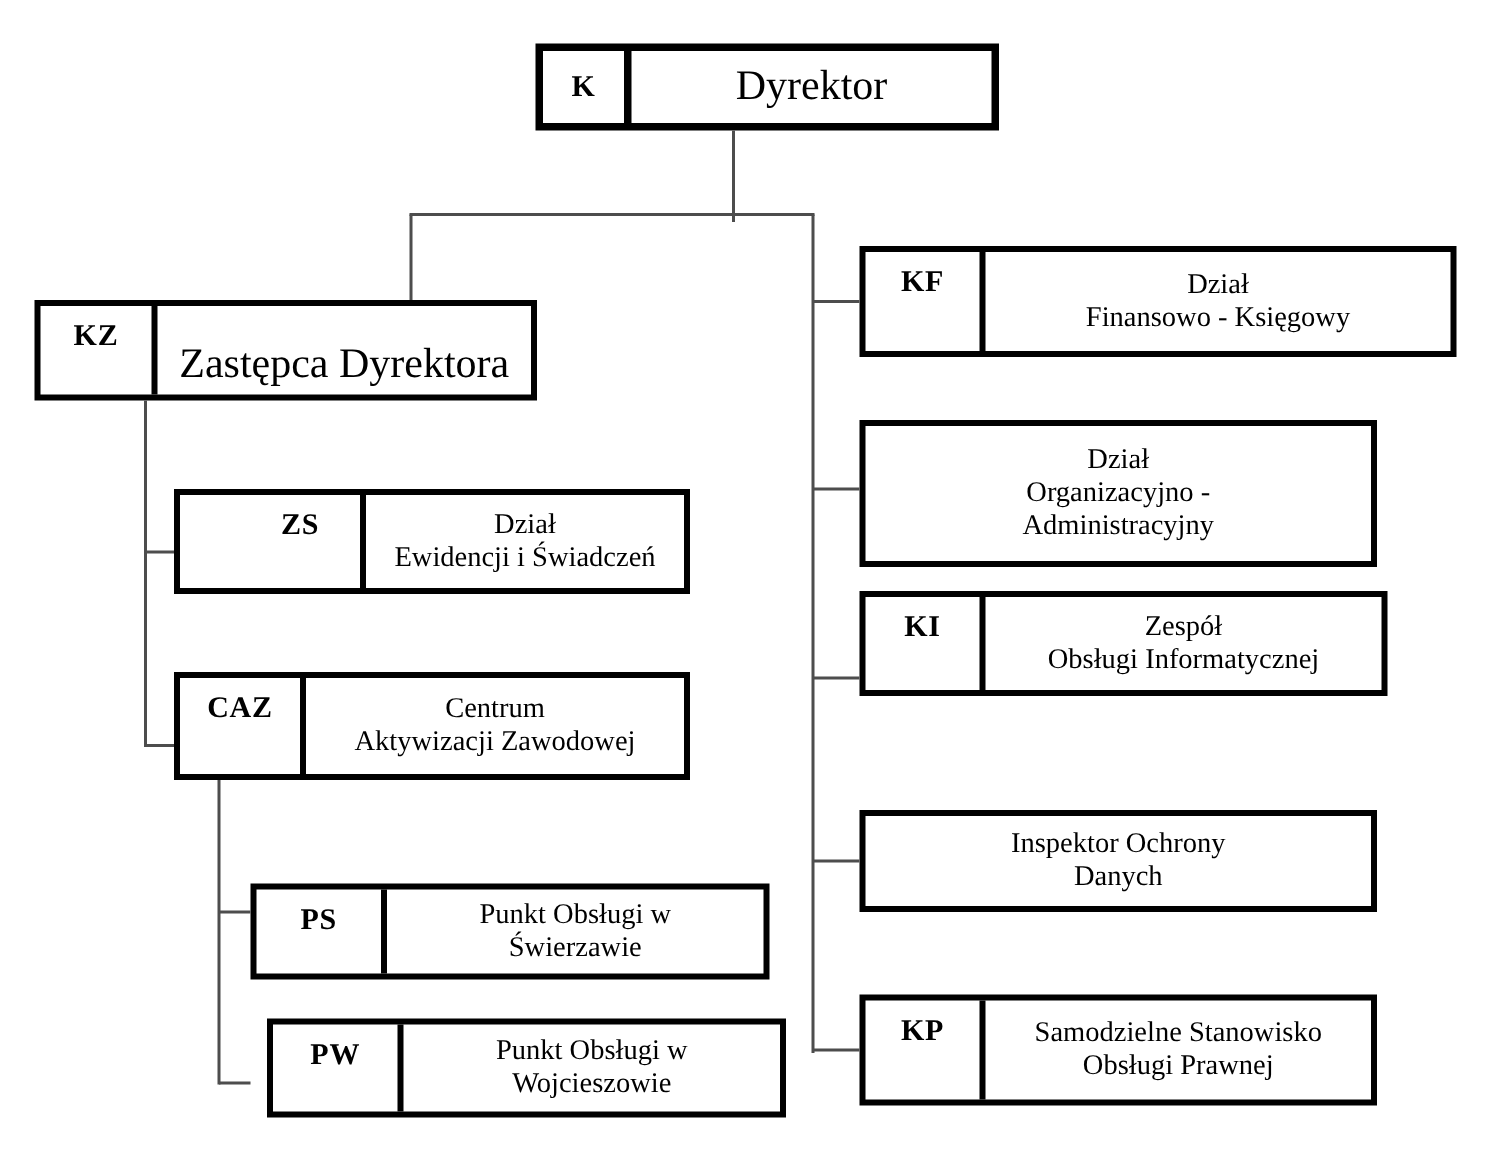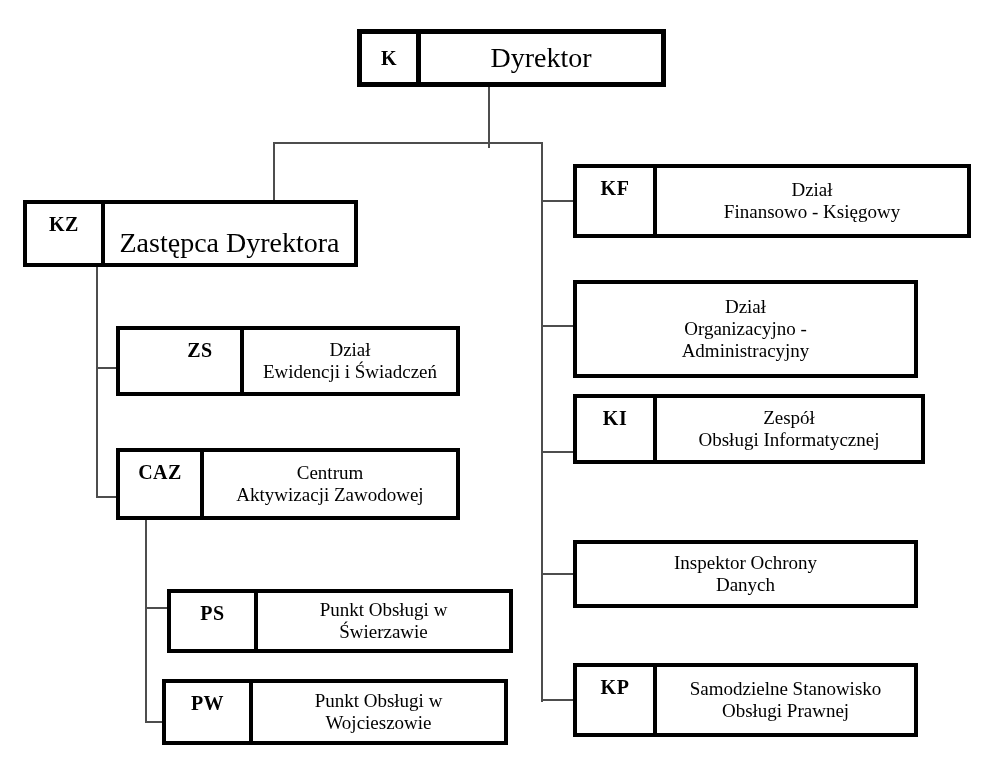--- a/index.html
+++ b/index.html
@@ -61,21 +61,21 @@
   #box-k .code-cell { flex-basis: 59px; border-right-width: 5px; }
 
   #box-kz  { left: 23px;  top: 200px; width: 335px; height: 67px; }
   #box-kz .code-cell { flex-basis: 78px; }
 
   #box-zs  { left: 116px; top: 326px; width: 344px; height: 70px; padding-left: 40px; }
   #box-caz { left: 116px; top: 448px; width: 344px; height: 72px; }
   #box-zs .code-cell, #box-caz .code-cell { flex-basis: 84px; }
 
   #box-ps  { left: 167px; top: 561px; width: 346px; height: 64px; margin-top: 28px; }
-  #box-pw  { left: 162px; top: 679px; width: 346px; height: 66px; }
+  #box-pw  { left: 178px; top: 679px; width: 346px; height: 66px; }
   #box-ps .code-cell, #box-pw .code-cell { flex-basis: 87px; }
 
   #box-kf  { left: 573px; top: 164px; width: 398px; height: 74px; }
   #box-ko  { left: 573px; top: 280px; width: 345px; height: 98px; }
   #box-ki  { left: 573px; top: 394px; width: 352px; height: 70px; }
   #box-iod { left: 573px; top: 540px; width: 345px; height: 68px; }
   #box-kp  { left: 573px; top: 663px; width: 345px; height: 74px; }
   #box-kf .code-cell, #box-ko .code-cell, #box-ki .code-cell,
   #box-iod .code-cell, #box-kp .code-cell { flex-basis: 80px; }
 

